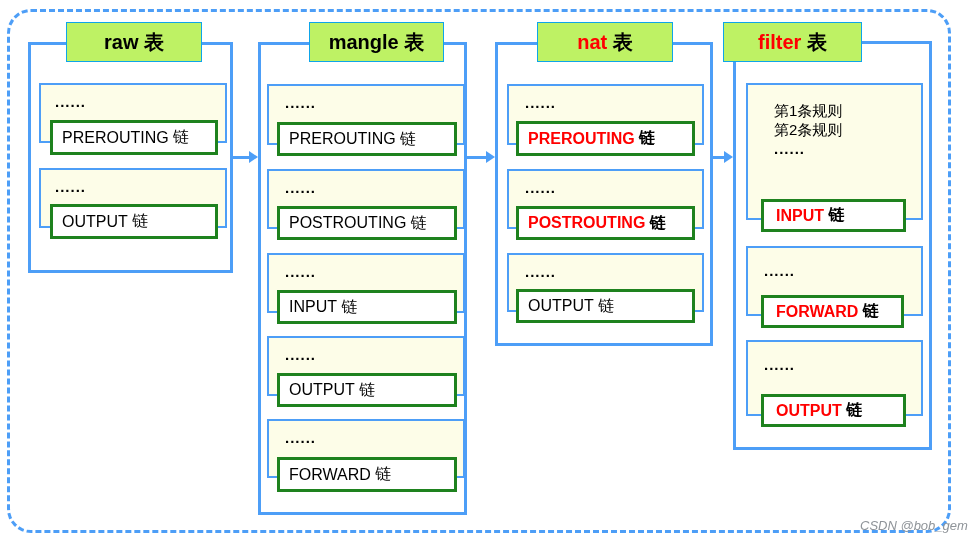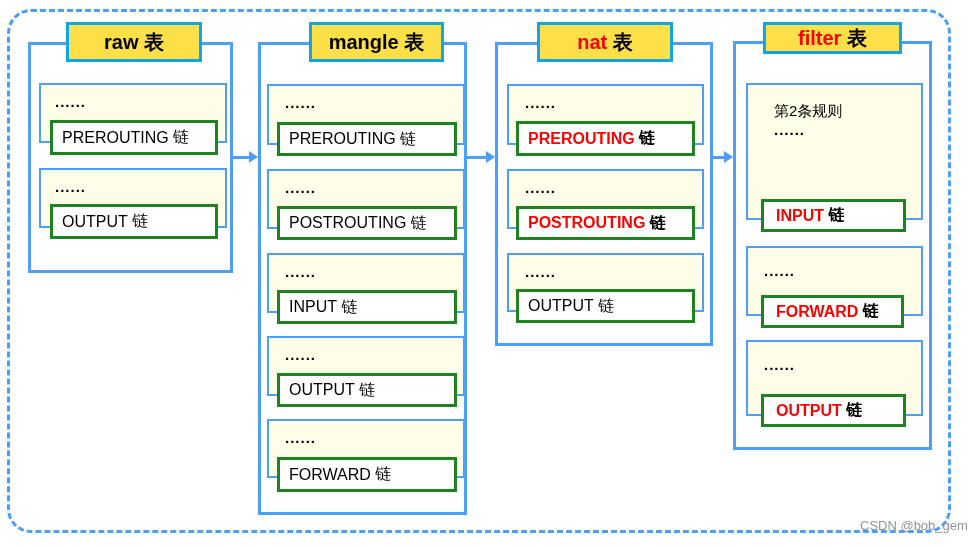--- a/index.html
+++ b/index.html
@@ -14,27 +14,27 @@
          border:3px dashed #4d9ef7;border-radius:24px;background:transparent;}
 
   
   .tbl{position:absolute;background:#fff;border:3px solid #4d9ef7;}
   .tbl-raw{left:28px;top:42px;width:205px;height:231px;}
   .tbl-mangle{left:258px;top:42px;width:209px;height:473px;}
   .tbl-nat{left:495px;top:42px;width:218px;height:304px;}
   .tbl-filter{left:733px;top:41px;width:199px;height:409px;}
 
   
-  .title{position:absolute;background:#fde047;border:3px solid #0ea5e9;
+  .title{position:absolute;background:#bef264;border:1px solid #0ea5e9;
          display:flex;align-items:center;justify-content:center;
          font-weight:bold;font-size:20px;white-space:pre;}
   .title-raw{left:66px;top:22px;width:136px;height:40px;}
   .title-mangle{left:309px;top:22px;width:135px;height:40px;}
   .title-nat{left:537px;top:22px;width:136px;height:40px;}
-  .title-filter{left:763px;top:22px;width:139px;height:32px;}
+  .title-filter{left:723px;top:22px;width:139px;height:40px;}
   .title .hot-name{color:#ff0000;}
 
   
   .ybox{position:absolute;background:#fdfde8;border:2px solid #4d9ef7;
         font-size:15px;font-weight:bold;letter-spacing:1px;}
   .ybox .dots{padding:8px 0 0 16px;}
   .y-r0 .dots,.y-r1 .dots{padding-left:14px;}
 
   
   .gbox{position:absolute;background:#fff;border:3px solid #1e821e;
@@ -84,21 +84,21 @@
   
   .arrow{position:absolute;height:3px;background:#4d9ef7;}
   .arrow::after{content:"";position:absolute;right:-9px;top:-5px;width:0;height:0;
                 border-left:9px solid #4d9ef7;
                 border-top:6.5px solid transparent;border-bottom:6.5px solid transparent;}
   .a1{left:233px;top:156px;width:16px;}
   .a2{left:467px;top:156px;width:19px;}
   .a3{left:713px;top:156px;width:11px;}
 
   .watermark{position:absolute;left:860px;top:518px;font-size:13px;color:#8f9499;
-             background:transparent;white-space:pre;}
+             background:transparent;white-space:pre;font-style:italic;}
 </style>
 </head>
 <body>
 
 <div class="canvas">
   <div class="outer"></div>
 
   <div class="tbl tbl-raw"></div>
   <div class="ybox y-r0">
     <div class="dots">......</div>
@@ -170,20 +170,21 @@
   <div class="gbox g-n2">
     <span class="nm">OUTPUT</span><span> 链</span>
   </div>
   <div class="title title-nat">
     <span class="hot-name">nat</span><span> 表</span>
   </div>
 
   <div class="tbl tbl-filter"></div>
   <div class="ybox y-f0">
     <div class="rules">
+      <div>第1条规则</div>
       <div>第2条规则</div>
       <div class="rule-dots">......</div>
     </div>
   </div>
   <div class="gbox hot g-f0">
     <span class="nm">INPUT</span><span> 链</span>
   </div>
   <div class="ybox y-f1">
     <div class="dots">......</div>
   </div>

